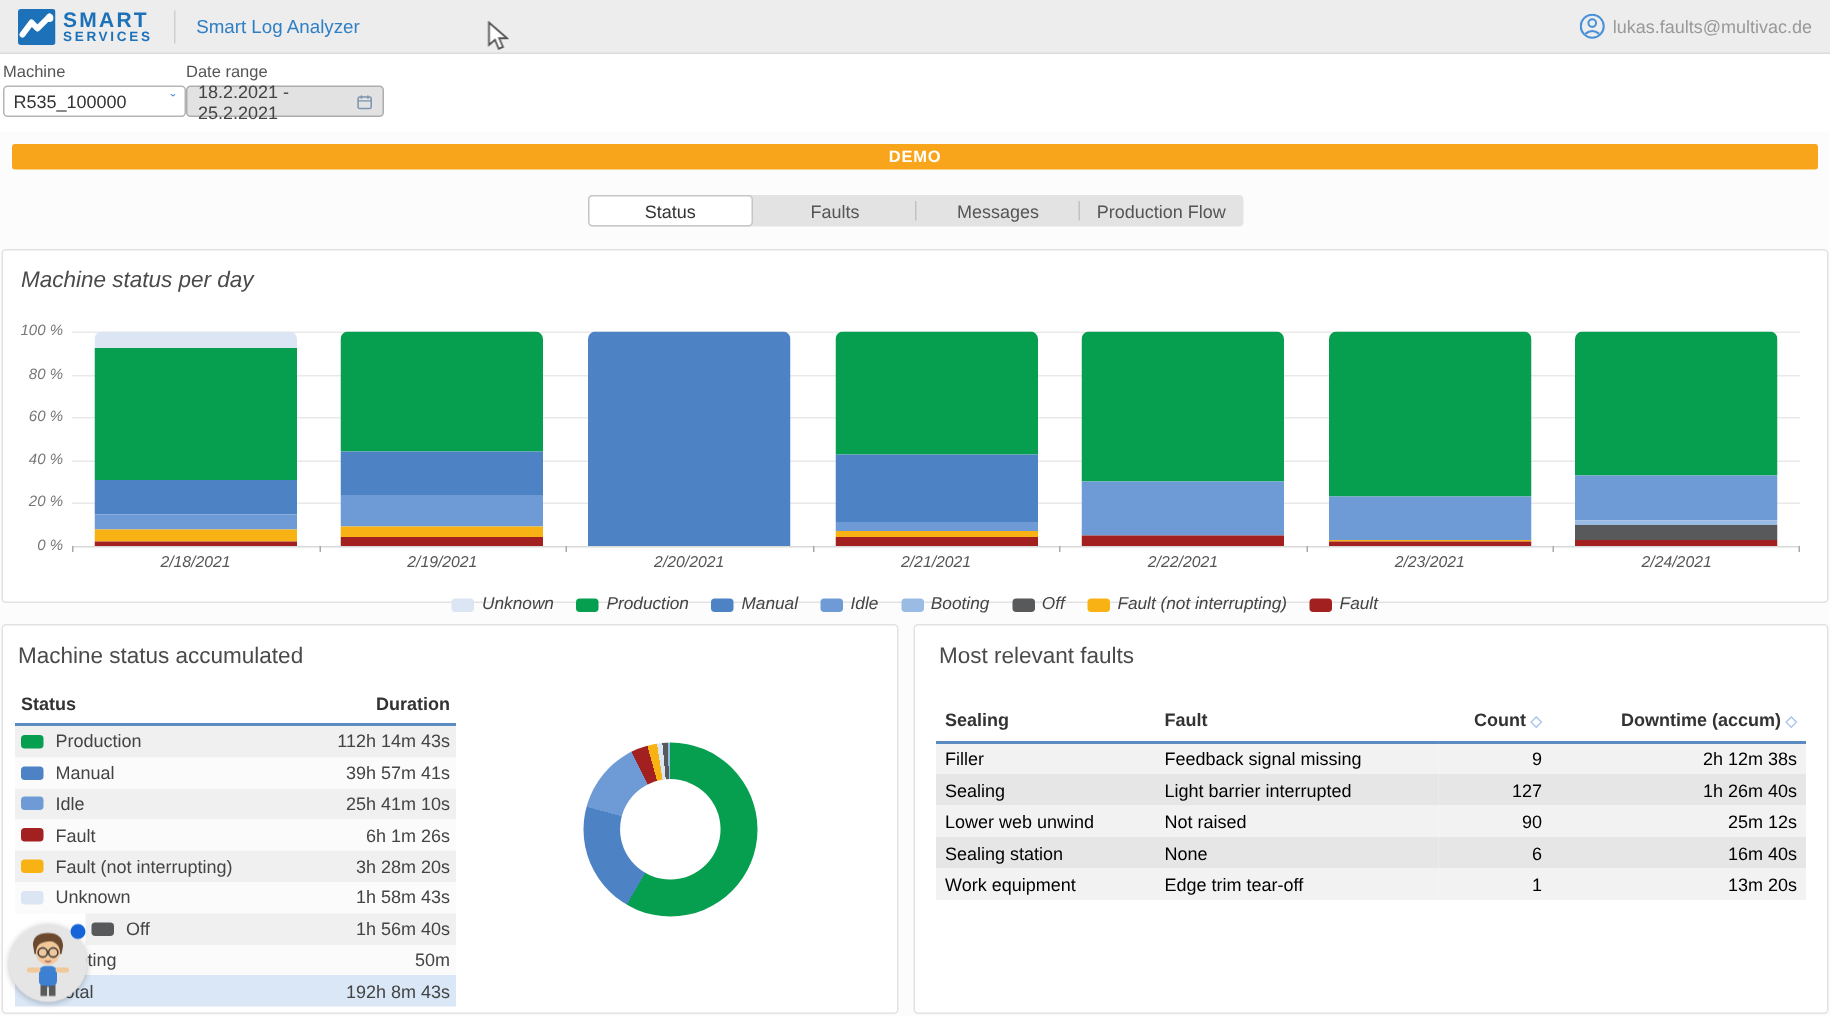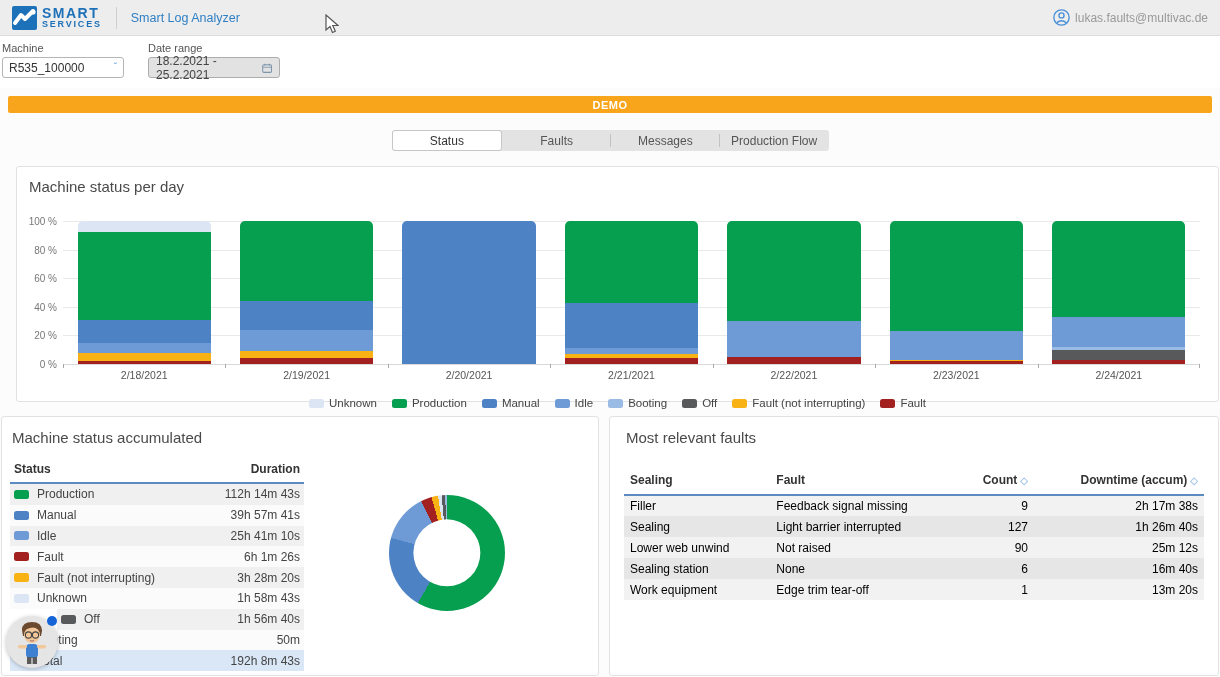--- a/index.html
+++ b/index.html
@@ -11,42 +11,42 @@
   
   .topbar{height:36px;background:#ededed;border-bottom:1px solid #dcdcdc;display:flex;align-items:center;padding:0 12px;}
   .logo{display:flex;align-items:center;gap:5px;}
   .logo-text{display:flex;flex-direction:column;line-height:1;}
   .logo-text .l1{font-size:14px;font-weight:bold;color:#1d71b8;letter-spacing:1.5px;}
   .logo-text .l2{font-size:9px;font-weight:bold;color:#1d71b8;letter-spacing:1.8px;}
   .topbar-sep{width:1px;height:22px;background:#cfcfcf;margin:0 14px;}
   .app-title{font-size:12.5px;color:#2e7fc4;}
   .user{margin-left:auto;display:flex;align-items:center;gap:5px;font-size:12px;color:#999;cursor:pointer;}
   
-  .filterbar{background:#fff;padding:6px 12px 10px 2px;display:flex;gap:24px;}
+  .filterbar{background:#fff;padding:6px 12px 10px 2px;display:flex;gap:0;}
   .fgroup{display:flex;flex-direction:column;gap:3px;}
   .flabel{font-size:11px;color:#555;}
   .select{width:122px;height:21px;border:1px solid #b5b5b5;border-radius:3px;background:#fff;font-size:12px;color:#333;
     display:flex;align-items:center;padding:0 6px;justify-content:space-between;cursor:pointer;}
   .select .chev{color:#4a90d9;font-size:10px;}
   .dateinput{width:132px;height:21px;border:1px solid #adadad;border-radius:3px;background:#e2e2e2;font-size:12px;color:#444;
     display:flex;align-items:center;gap:6px;padding:0 7px;}
   
   .banner{margin:8px 8px 0 8px;height:17px;border-radius:2px;color:#fff;font-size:11px;font-weight:bold;
     display:flex;align-items:center;justify-content:center;letter-spacing:.5px;}
   
   .tabrow{display:flex;justify-content:center;margin-top:17px;}
   .tabctl{display:flex;background:#e3e3e3;border-radius:3px;width:437px;height:21px;}
   .tab{flex:1;display:flex;align-items:center;justify-content:center;font-size:12px;color:#555;cursor:pointer;position:relative;}
   .tab:not(:last-child)::after{content:"";position:absolute;right:0;top:4px;bottom:4px;width:1px;background:#c2c2c2;}
   .tab.active{background:#fff;border:1px solid #c6c6c6;border-radius:3px;color:#333;}
   .tab.active::after{display:none;}
   
   .panel{background:#fff;border:1px solid #e2e2e2;border-radius:3px;}
   .panel-title{font-size:15px;color:#4a4a4a;margin:2px 0 0 2px;}
-  .chart-panel{margin:15px 1px 0 16px;padding:9px 10px 8px 10px;height:236px;}
+  .chart-panel{margin:15px 1px 0 1px;padding:9px 10px 8px 10px;height:236px;font-style:italic;}
   
   .chart{position:relative;height:165px;margin:26px 8px 0 36px;}
   .gridline{position:absolute;left:0;right:0;height:1px;background:#e9e9e9;}
   .gridline.base{background:#d9d9d9;}
   .ylab{position:absolute;left:-38px;width:32px;text-align:right;font-size:10px;color:#777;transform:translateY(-50%);}
   .bars{position:absolute;left:0;right:0;top:0;height:143px;display:flex;}
   .slot{flex:1;position:relative;}
   .slot::before{content:"";position:absolute;left:0;top:143px;width:1px;height:4px;background:#a9a9a9;}
   .slot:last-child::after{content:"";position:absolute;right:0;top:143px;width:1px;height:4px;background:#a9a9a9;}
   .bar{position:absolute;bottom:0;left:9%;right:9%;border-radius:5px 5px 0 0;overflow:hidden;display:flex;flex-direction:column;}
@@ -333,21 +333,21 @@
             <th>Fault</th>
             <th class="num">Count<span class="sorticon">◇</span></th>
             <th class="num">Downtime (accum)<span class="sorticon">◇</span></th>
           </tr>
         </thead>
       <tbody id="fbody">
           <tr>
             <td>Filler</td>
             <td>Feedback signal missing</td>
             <td class="num">9</td>
-            <td class="num">2h 17m 38s</td>
+            <td class="num">2h 12m 38s</td>
           </tr>
           <tr>
             <td>Sealing</td>
             <td>Light barrier interrupted</td>
             <td class="num">127</td>
             <td class="num">1h 26m 40s</td>
           </tr>
           <tr>
             <td>Lower web unwind</td>
             <td>Not raised</td>

